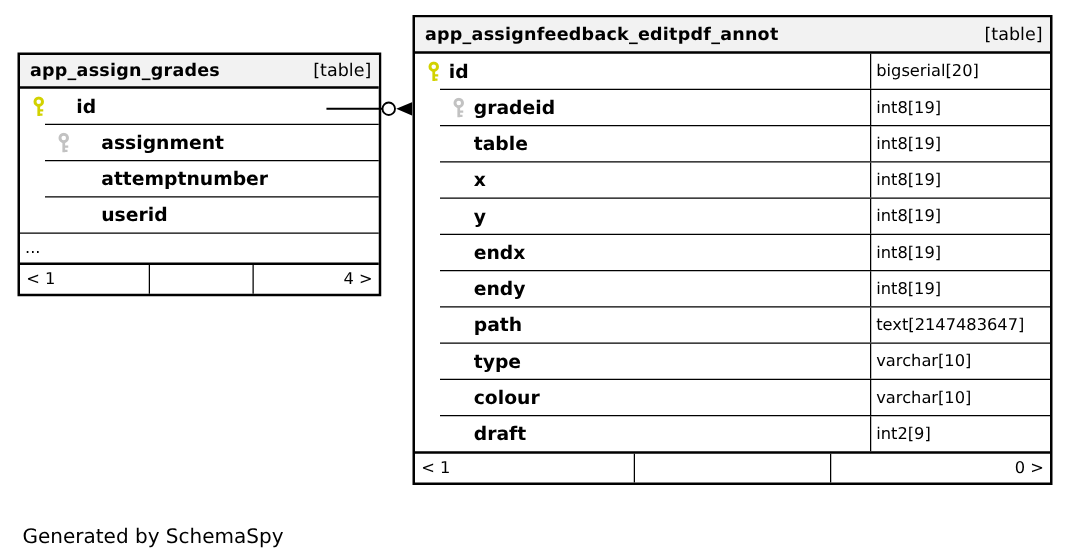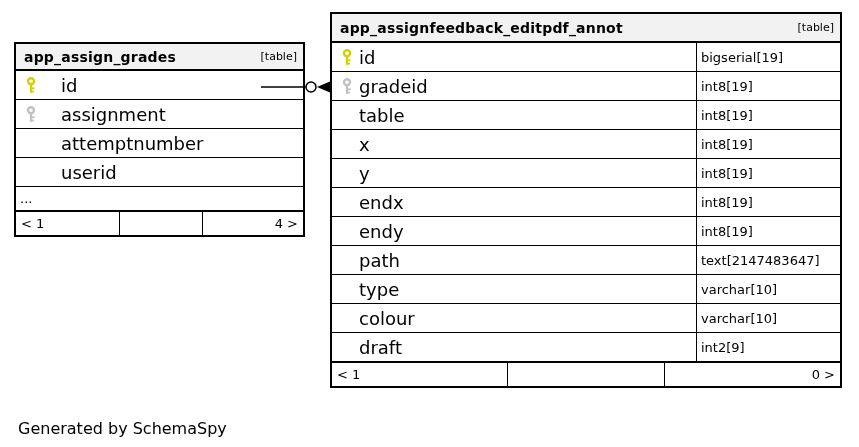--- a/index.html
+++ b/index.html
@@ -32,39 +32,39 @@
     align-items: center;
     background: var(--header-bg);
     border-bottom: 2px solid var(--border-color);
     padding: 0 6px 0 8px;
     box-sizing: border-box;
     text-align: center;
   }
   .t-left  .dtable-header { height: 27px; }
   .t-right .dtable-header { height: 29px; }
   .tname { font-weight: bold; font-size: 14px; letter-spacing: 0.2px; }
-  .ttag  { font-size: 11px; font-weight: normal; }
+  .ttag  { font-size: 14px; font-weight: normal; }
 
   .col-row {
     display: flex;
     align-items: center;
     height: 29px;
     box-sizing: border-box;
   }
-  .col-row + .col-row { border-top: 1px solid var(--border-color); }
+  .col-row + .col-row { border-top: 1px solid var(--border-color); margin-left: 20px; }
   .col-row:first-child { height: 28px; }
 
   .key-cell {
     width: 12px;
     margin-left: 9px;
     display: flex;
     align-items: center;
     flex-shrink: 0;
   }
-  .col-name { font-size: 18px; white-space: nowrap; }
+  .col-name { font-size: 15px; white-space: nowrap; font-weight: bold; }
   .t-left  .col-name { margin-left: 24px; }
   .t-right .col-name { margin-left: 6px; }
 
   .col-type {
     margin-left: auto;
     width: 144px;
     flex-shrink: 0;
     align-self: stretch;
     border-left: 1px solid var(--border-color);
     display: flex;
@@ -184,21 +184,21 @@
         <div class="col-row">
           <span class="key-cell">
             <svg width="12" height="17" viewBox="0 0 12 17">
               <circle cx="6" cy="4.3" r="3" fill="none" stroke="#d2d200" stroke-width="2.4"></circle>
               <line x1="6" y1="7.2" x2="6" y2="15.8" stroke="#d2d200" stroke-width="2.2"></line>
               <line x1="6" y1="11.3" x2="9.6" y2="11.3" stroke="#d2d200" stroke-width="1.8"></line>
               <line x1="6" y1="14.6" x2="9" y2="14.6" stroke="#d2d200" stroke-width="1.8"></line>
             </svg>
           </span>
           <span class="col-name">id</span>
-          <span class="col-type">bigserial[19]</span>
+          <span class="col-type">bigserial[20]</span>
         </div>
         <div class="col-row">
           <span class="key-cell">
             <svg width="12" height="17" viewBox="0 0 12 17">
               <circle cx="6" cy="4.3" r="3" fill="none" stroke="#c2c2c2" stroke-width="2.4"></circle>
               <line x1="6" y1="7.2" x2="6" y2="15.8" stroke="#c2c2c2" stroke-width="2.2"></line>
               <line x1="6" y1="11.3" x2="9.6" y2="11.3" stroke="#c2c2c2" stroke-width="1.8"></line>
               <line x1="6" y1="14.6" x2="9" y2="14.6" stroke="#c2c2c2" stroke-width="1.8"></line>
             </svg>
           </span>

